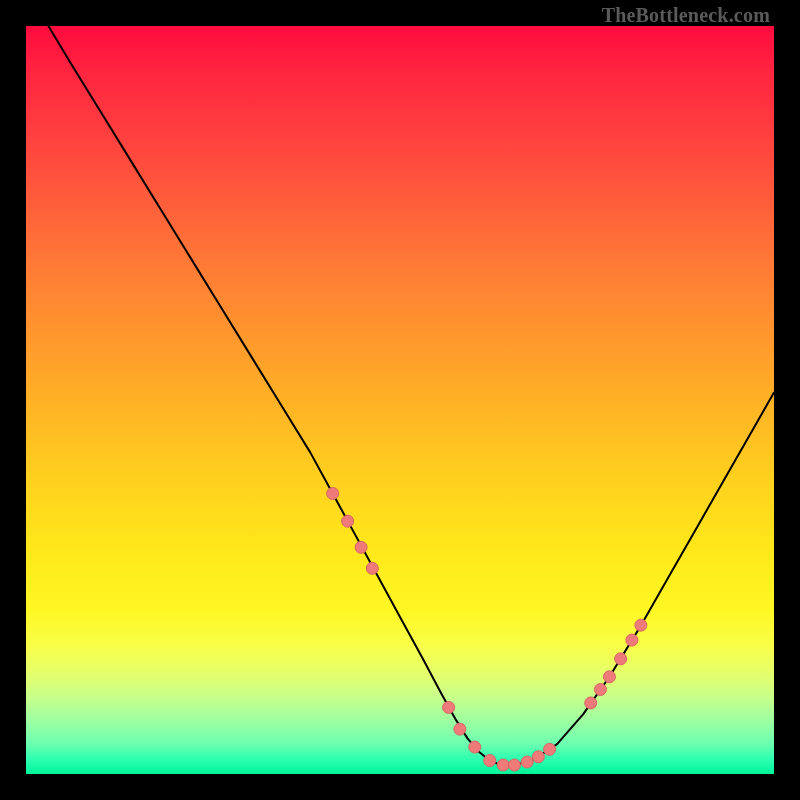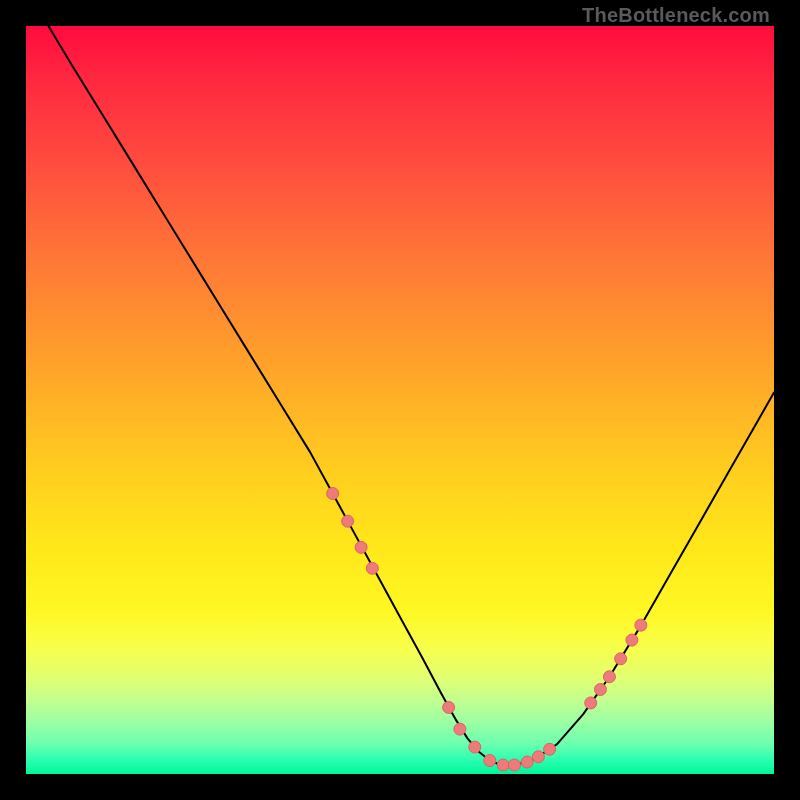--- a/index.html
+++ b/index.html
@@ -37,21 +37,21 @@
       #9cffa2 93%,
       #6bffb0 96%,
       #2dffb0 98%,
       #00f59a 100%
     );
   }
   .watermark {
     position: absolute;
     top: 4px;
     right: 30px;
-    font-family: Liberation Sans, sans-serif;
+    font-family: Liberation Serif, serif;
     font-size: 20px;
     font-weight: 600;
     color: #5a5a5a;
     letter-spacing: 0.2px;
     user-select: none;
   }
   svg.curve {
     position: absolute;
     inset: 0;
   }

